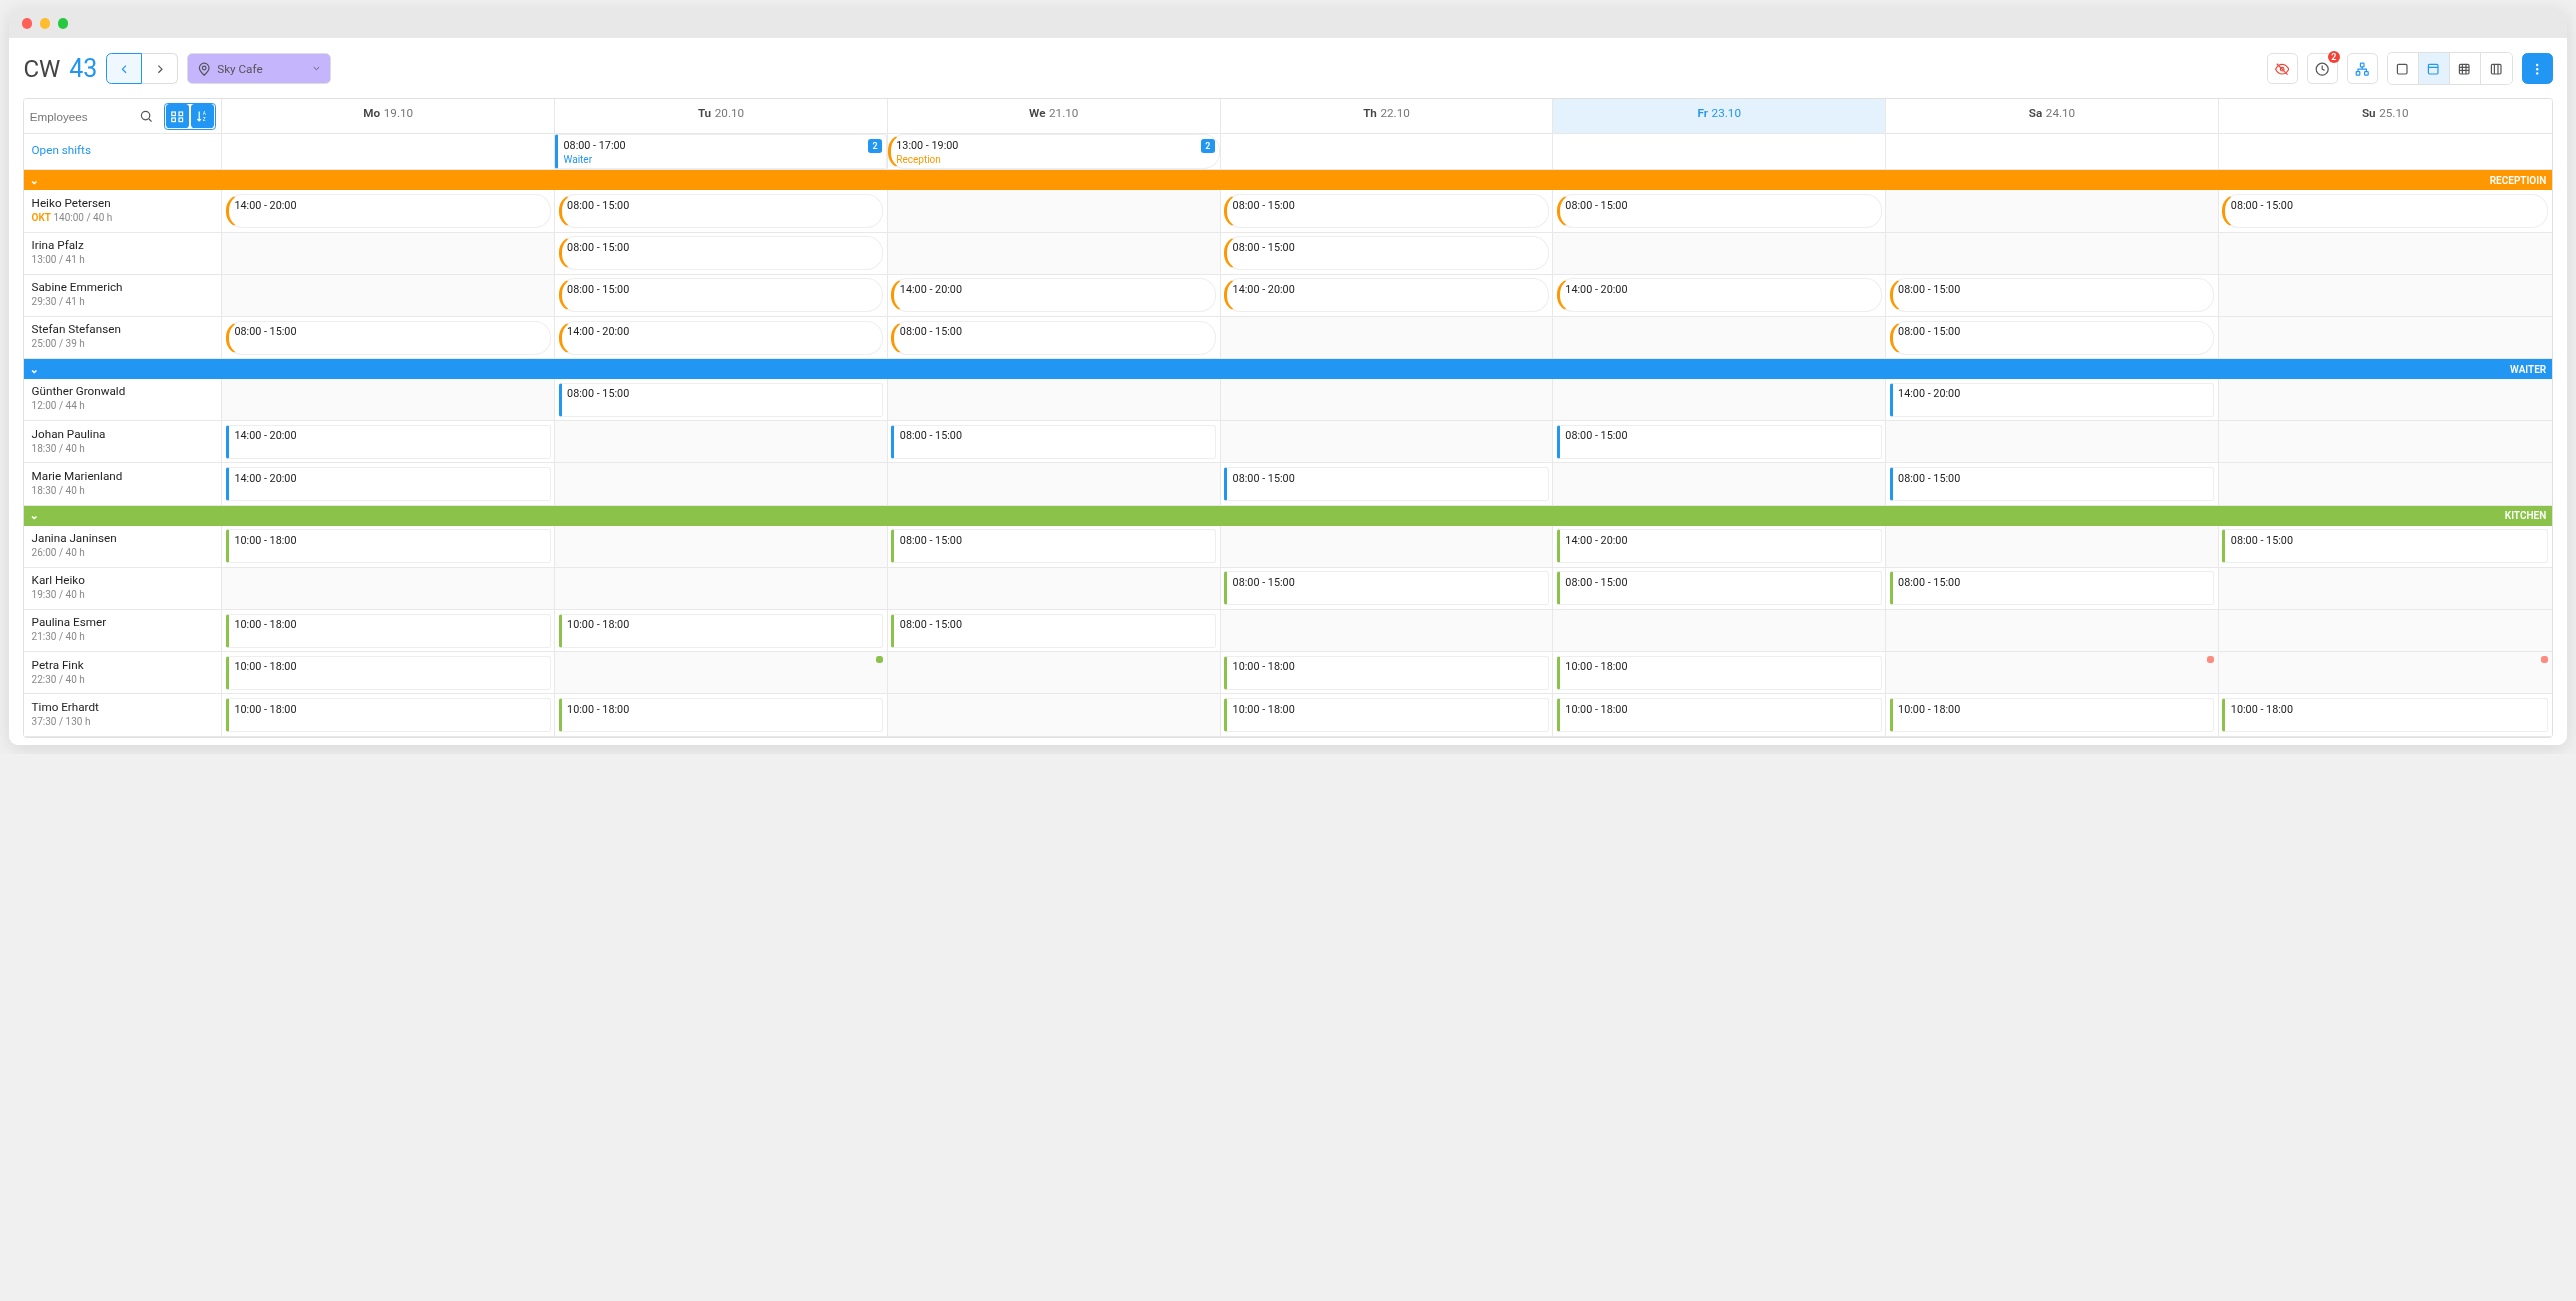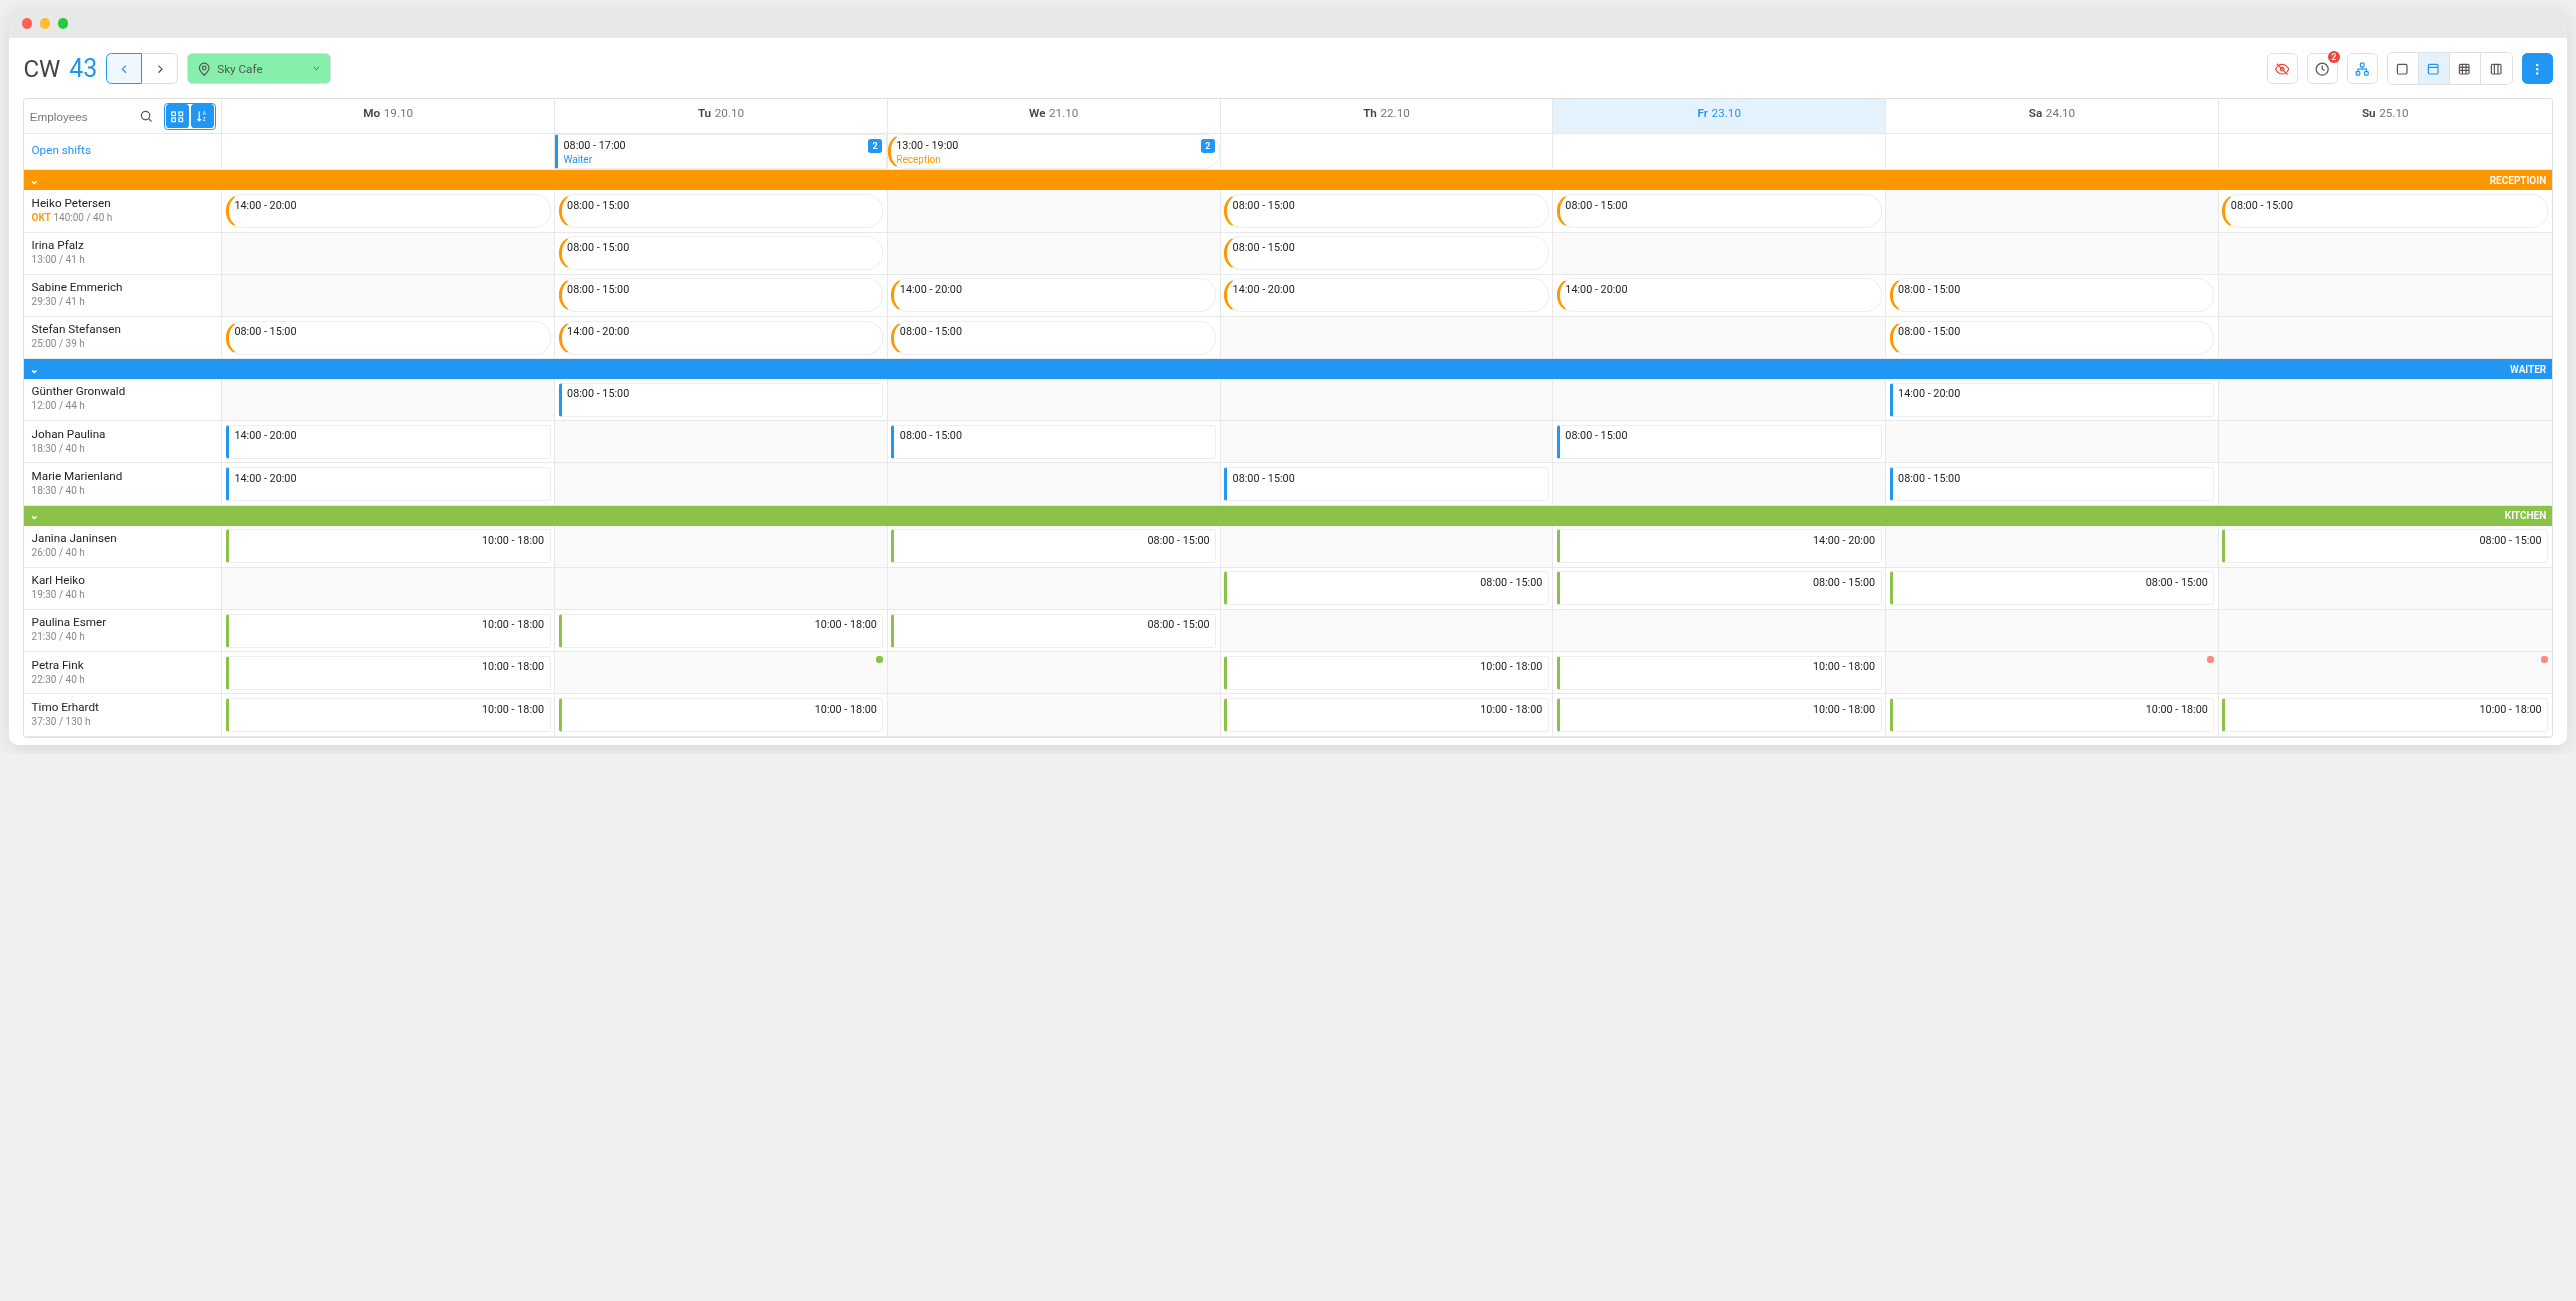--- a/index.html
+++ b/index.html
@@ -14,21 +14,21 @@
 .content { background: #fff; padding: 14.4px 14.4px 7.2px 14.4px; }
 
 .toolbar { display: flex; align-items: center; gap: 9px; margin-bottom: 12.6px; }
 .cw-label { font-size: 24px; color: #444; font-weight: 400; }
 .cw-num { font-size: 25px; color: #2196f3; font-weight: 400; }
 .nav-group { display: flex; }
 .nav-btn { width: 36px; height: 31px; border: 0.9px solid #ddd; background: #fff; display: flex; align-items: center; justify-content: center; cursor: pointer; font-size: 14.4px; color: #555; }
 .nav-btn.active { border-color: #2196f3; color: #2196f3; background: #f0f8ff; }
 .nav-btn:first-child { border-radius: 5.4px 0 0 5.4px; }
 .nav-btn:last-child { border-radius: 0 5.4px 5.4px 0; border-left: none; }
-.location-select { height: 31px; border: 0.9px solid #ddd; border-radius: 5.4px; background: #86efac; padding: 8px 9px; display: flex; align-items: center; gap: 7.2px; font-size: 11.7px; color: #555; min-width: 144px; justify-content: space-between; cursor: pointer; }
+.location-select { height: 31px; border: 0.9px solid #ddd; border-radius: 5.4px; background: #c4b5fd; padding: 8px 9px; display: flex; align-items: center; gap: 7.2px; font-size: 11.7px; color: #555; min-width: 144px; justify-content: space-between; cursor: pointer; }
 .spacer { flex: 1; }
 .tool-btn { width: 31px; height: 31px; border: 0.9px solid #e0e0e0; border-radius: 5.4px; background: #fff; display: flex; align-items: center; justify-content: center; cursor: pointer; color: #555; position: relative; }
 .tool-btn.primary { background: #2196f3; border-color: #2196f3; color: #fff; }
 .badge { position: absolute; top: -3.6px; right: -3.6px; background: #f44336; color: #fff; font-size: 9px; font-weight: 600; min-width: 12.6px; height: 12.6px; border-radius: 6.3px; display: flex; align-items: center; justify-content: center; padding: 0 2.7px; }
 .view-group { display: flex; border: 0.9px solid #e0e0e0; border-radius: 5.4px; overflow: hidden; }
 .view-group .tool-btn { border: none; border-radius: 0; border-right: 0.9px solid #e0e0e0; }
 .view-group .tool-btn:last-child { border-right: none; }
 .view-group .tool-btn.sel { background: #e3f2fd; color: #2196f3; }
 
 .grid { border: 0.9px solid #e0e0e0; border-radius: 3.6px; overflow: hidden; }
@@ -59,21 +59,21 @@
 .emp-row .side { padding: 5.4px 7.2px; }
 .emp-name { font-size: 11.7px; color: #222; }
 .emp-meta { font-size: 10px; color: #888; margin-top: 2px; }
 .emp-meta .okt { color: #ff9800; font-weight: 600; }
 .emp-row .body { padding: 3.6px; background: #fafafa; min-height: 41px; }
 .emp-row .body.has { background: #fff; }
 
 .shift { background: #fff; border: 0.9px solid #eee; border-left-width: 3.6px; border-radius: 2.7px; padding: 3.6px 5.4px; font-size: 10.8px; color: #222; position: relative; height: 100%; min-height: 34px; display: flex; flex-direction: column; justify-content: flex-start; }
 .shift.orange { border-left-color: #ff9800; border-radius: 16px; }
 .shift.blue { border-left-color: #2196f3; }
-.shift.green { border-left-color: #8bc34a; text-align: right; }
+.shift.green { border-left-color: #8bc34a; }
 .shift .sub { font-size: 10px; margin-top: 1.8px; }
 .shift .sub.blue { color: #2196f3; }
 .shift .sub.orange { color: #ff9800; }
 .shift .count { position: absolute; top: 3.6px; right: 3.6px; background: #2196f3; color: #fff; font-size: 9px; font-weight: 600; width: 14.4px; height: 14.4px; border-radius: 2.7px; display: flex; align-items: center; justify-content: center; }
 .marker { width: 7.2px; height: 7.2px; border-radius: 2.7px; display: inline-block; }
 .marker.green { background: #8bc34a; }
 .marker.red { background: #ff8a80; }
 .marker-cell { display: flex; align-items: flex-start; justify-content: flex-end; padding: 5.4px; }
 
 svg { width: 14.4px; height: 14.4px; }

